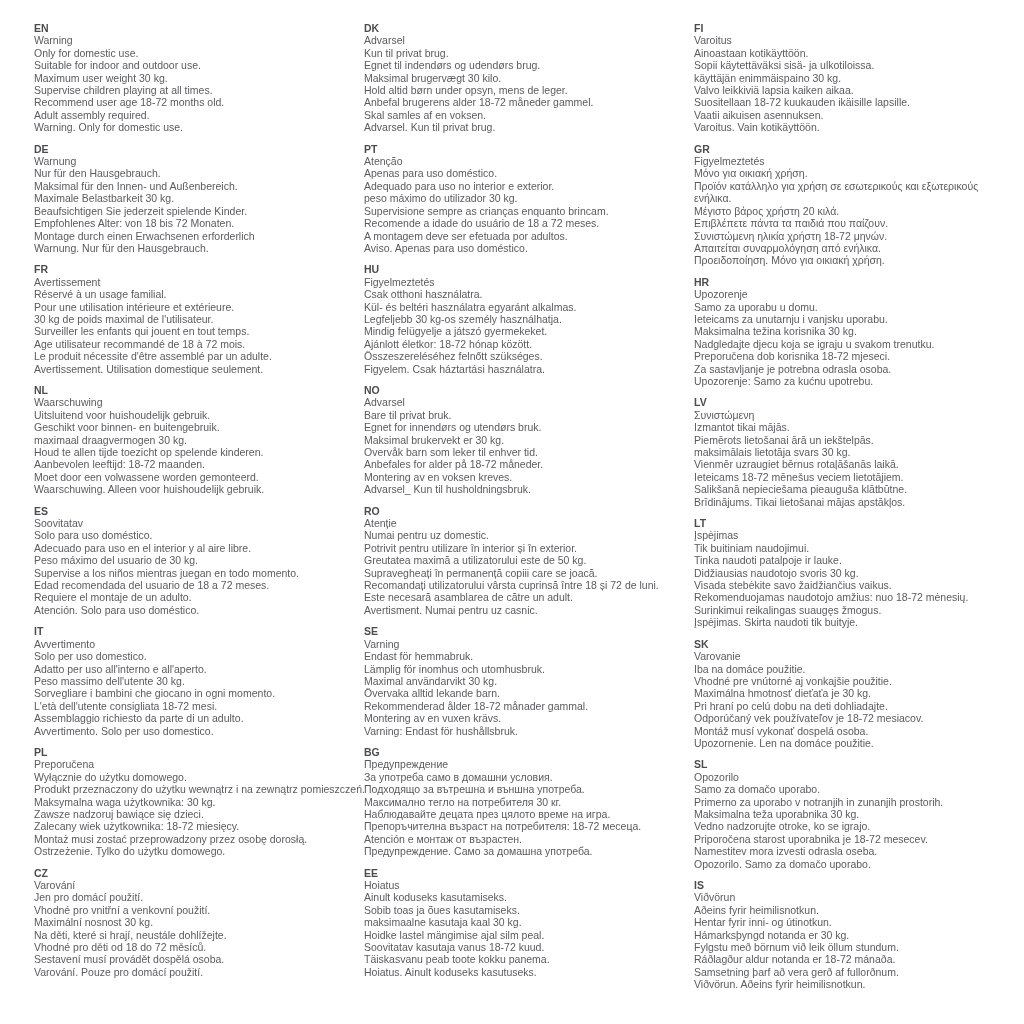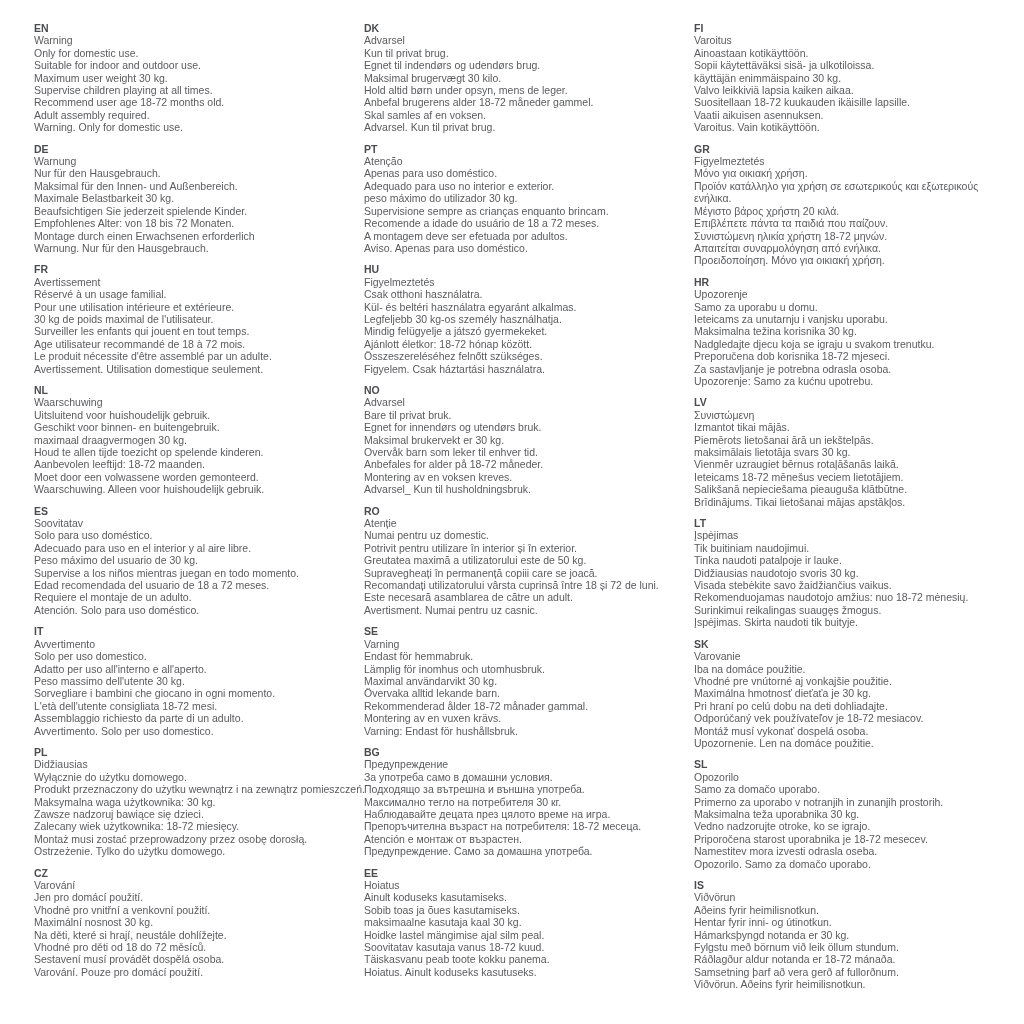--- a/index.html
+++ b/index.html
@@ -105,21 +105,21 @@
         <p class="warning-line">Solo per uso domestico.</p>
         <p class="warning-line">Adatto per uso all'interno e all'aperto.</p>
         <p class="warning-line">Peso massimo dell'utente 30 kg.</p>
         <p class="warning-line">Sorvegliare i bambini che giocano in ogni momento.</p>
         <p class="warning-line">L'età dell'utente consigliata 18-72 mesi.</p>
         <p class="warning-line">Assemblaggio richiesto da parte di un adulto.</p>
         <p class="warning-line">Avvertimento. Solo per uso domestico.</p>
       </section>
       <section class="lang-section">
         <h2 class="lang-code">PL</h2>
-        <p class="warning-line">Didžiausias</p>
+        <p class="warning-line">Preporučena</p>
         <p class="warning-line">Wyłącznie do użytku domowego.</p>
         <p class="warning-line">Produkt przeznaczony do użytku wewnątrz i na zewnątrz pomieszczeń.</p>
         <p class="warning-line">Maksymalna waga użytkownika: 30 kg.</p>
         <p class="warning-line">Zawsze nadzoruj bawiące się dzieci.</p>
         <p class="warning-line">Zalecany wiek użytkownika: 18-72 miesięcy.</p>
         <p class="warning-line">Montaż musi zostać przeprowadzony przez osobę dorosłą.</p>
         <p class="warning-line">Ostrzeżenie. Tylko do użytku domowego.</p>
       </section>
       <section class="lang-section">
         <h2 class="lang-code">CZ</h2>

